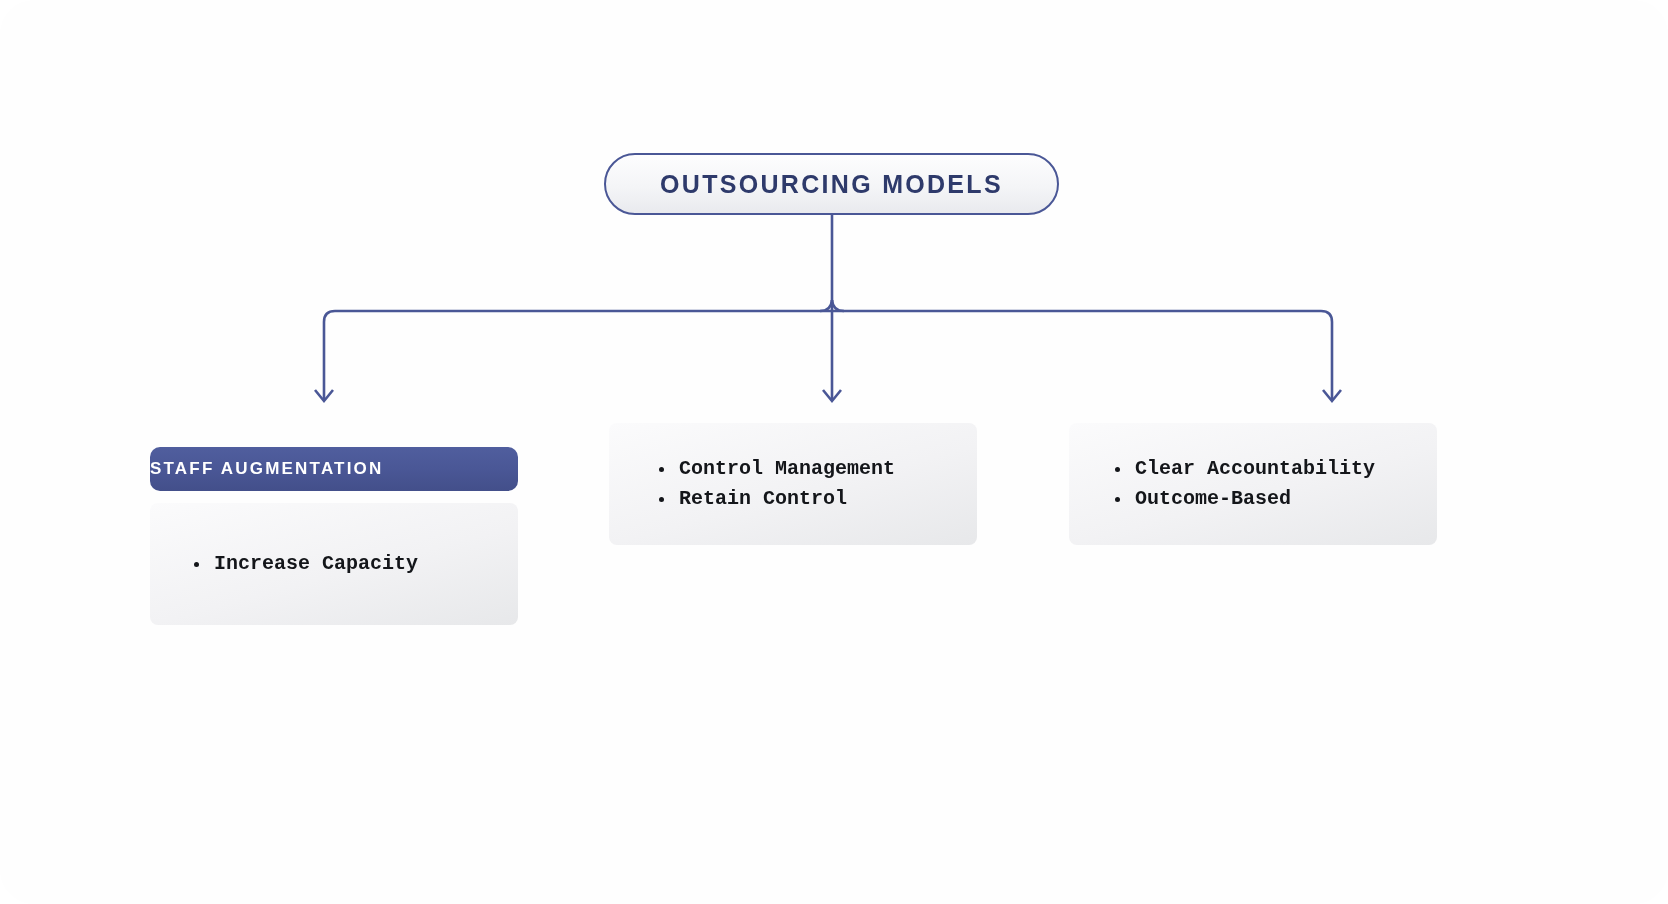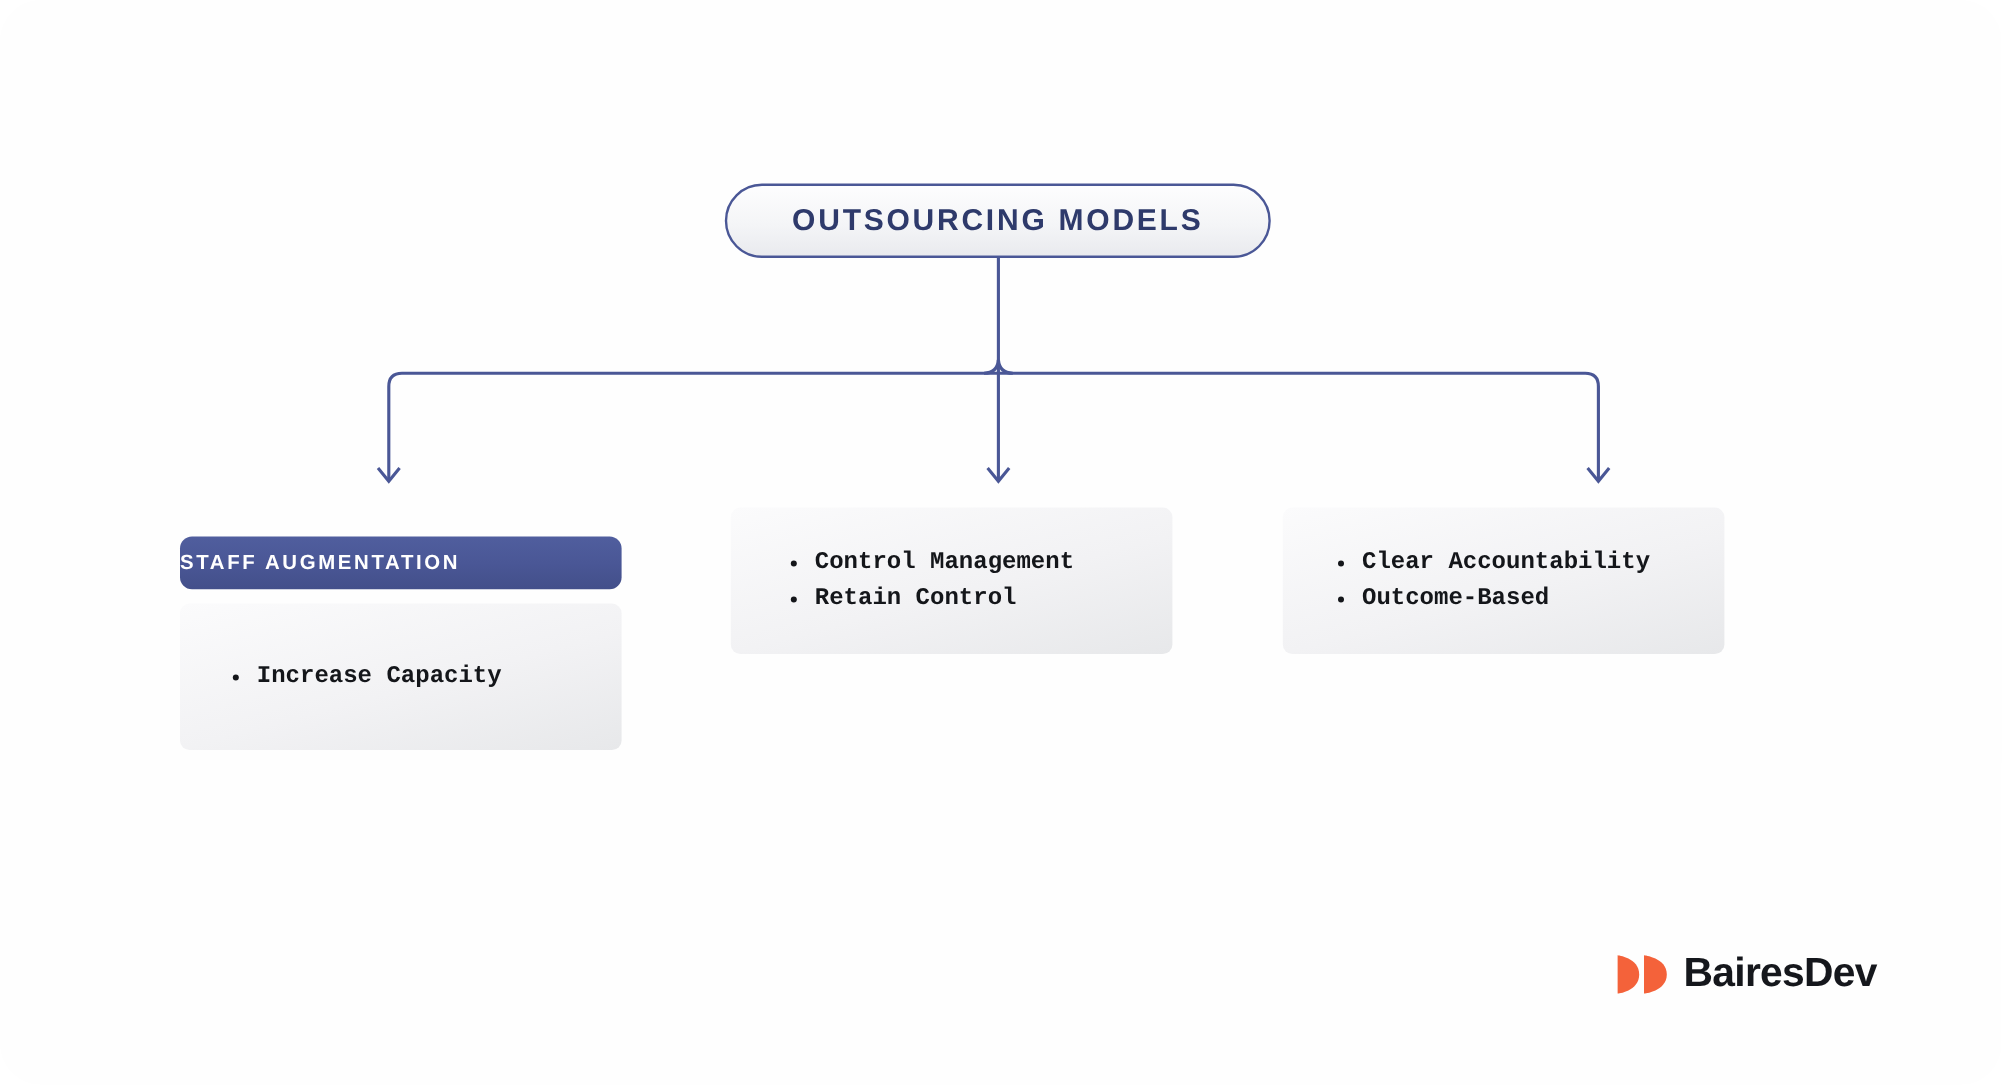--- a/index.html
+++ b/index.html
@@ -186,21 +186,14 @@
 
   <div class="card" id="card-2">
     <div class="card-body">
       <ul class="bullet-list">
         <li>Clear Accountability</li>
         <li>Outcome-Based</li>
       </ul>
     </div>
   </div>
 
-  <div id="logo">
-    <svg class="logo-mark" width="46" height="36" viewBox="0 0 46 36" xmlns="http://www.w3.org/2000/svg">
-      <path d="M2,2 L2,34 C2,34 20,32 20,18 C20,4 2,2 2,2 Z" fill="#f4623a"></path>
-      <path d="M24,2 L24,34 C24,34 43,32 43,18 C43,4 24,2 24,2 Z" fill="#f4623a"></path>
-    </svg>
-    <span class="logo-text">BairesDev</span>
-  </div>
 
 </div>
 
 </body></html>

